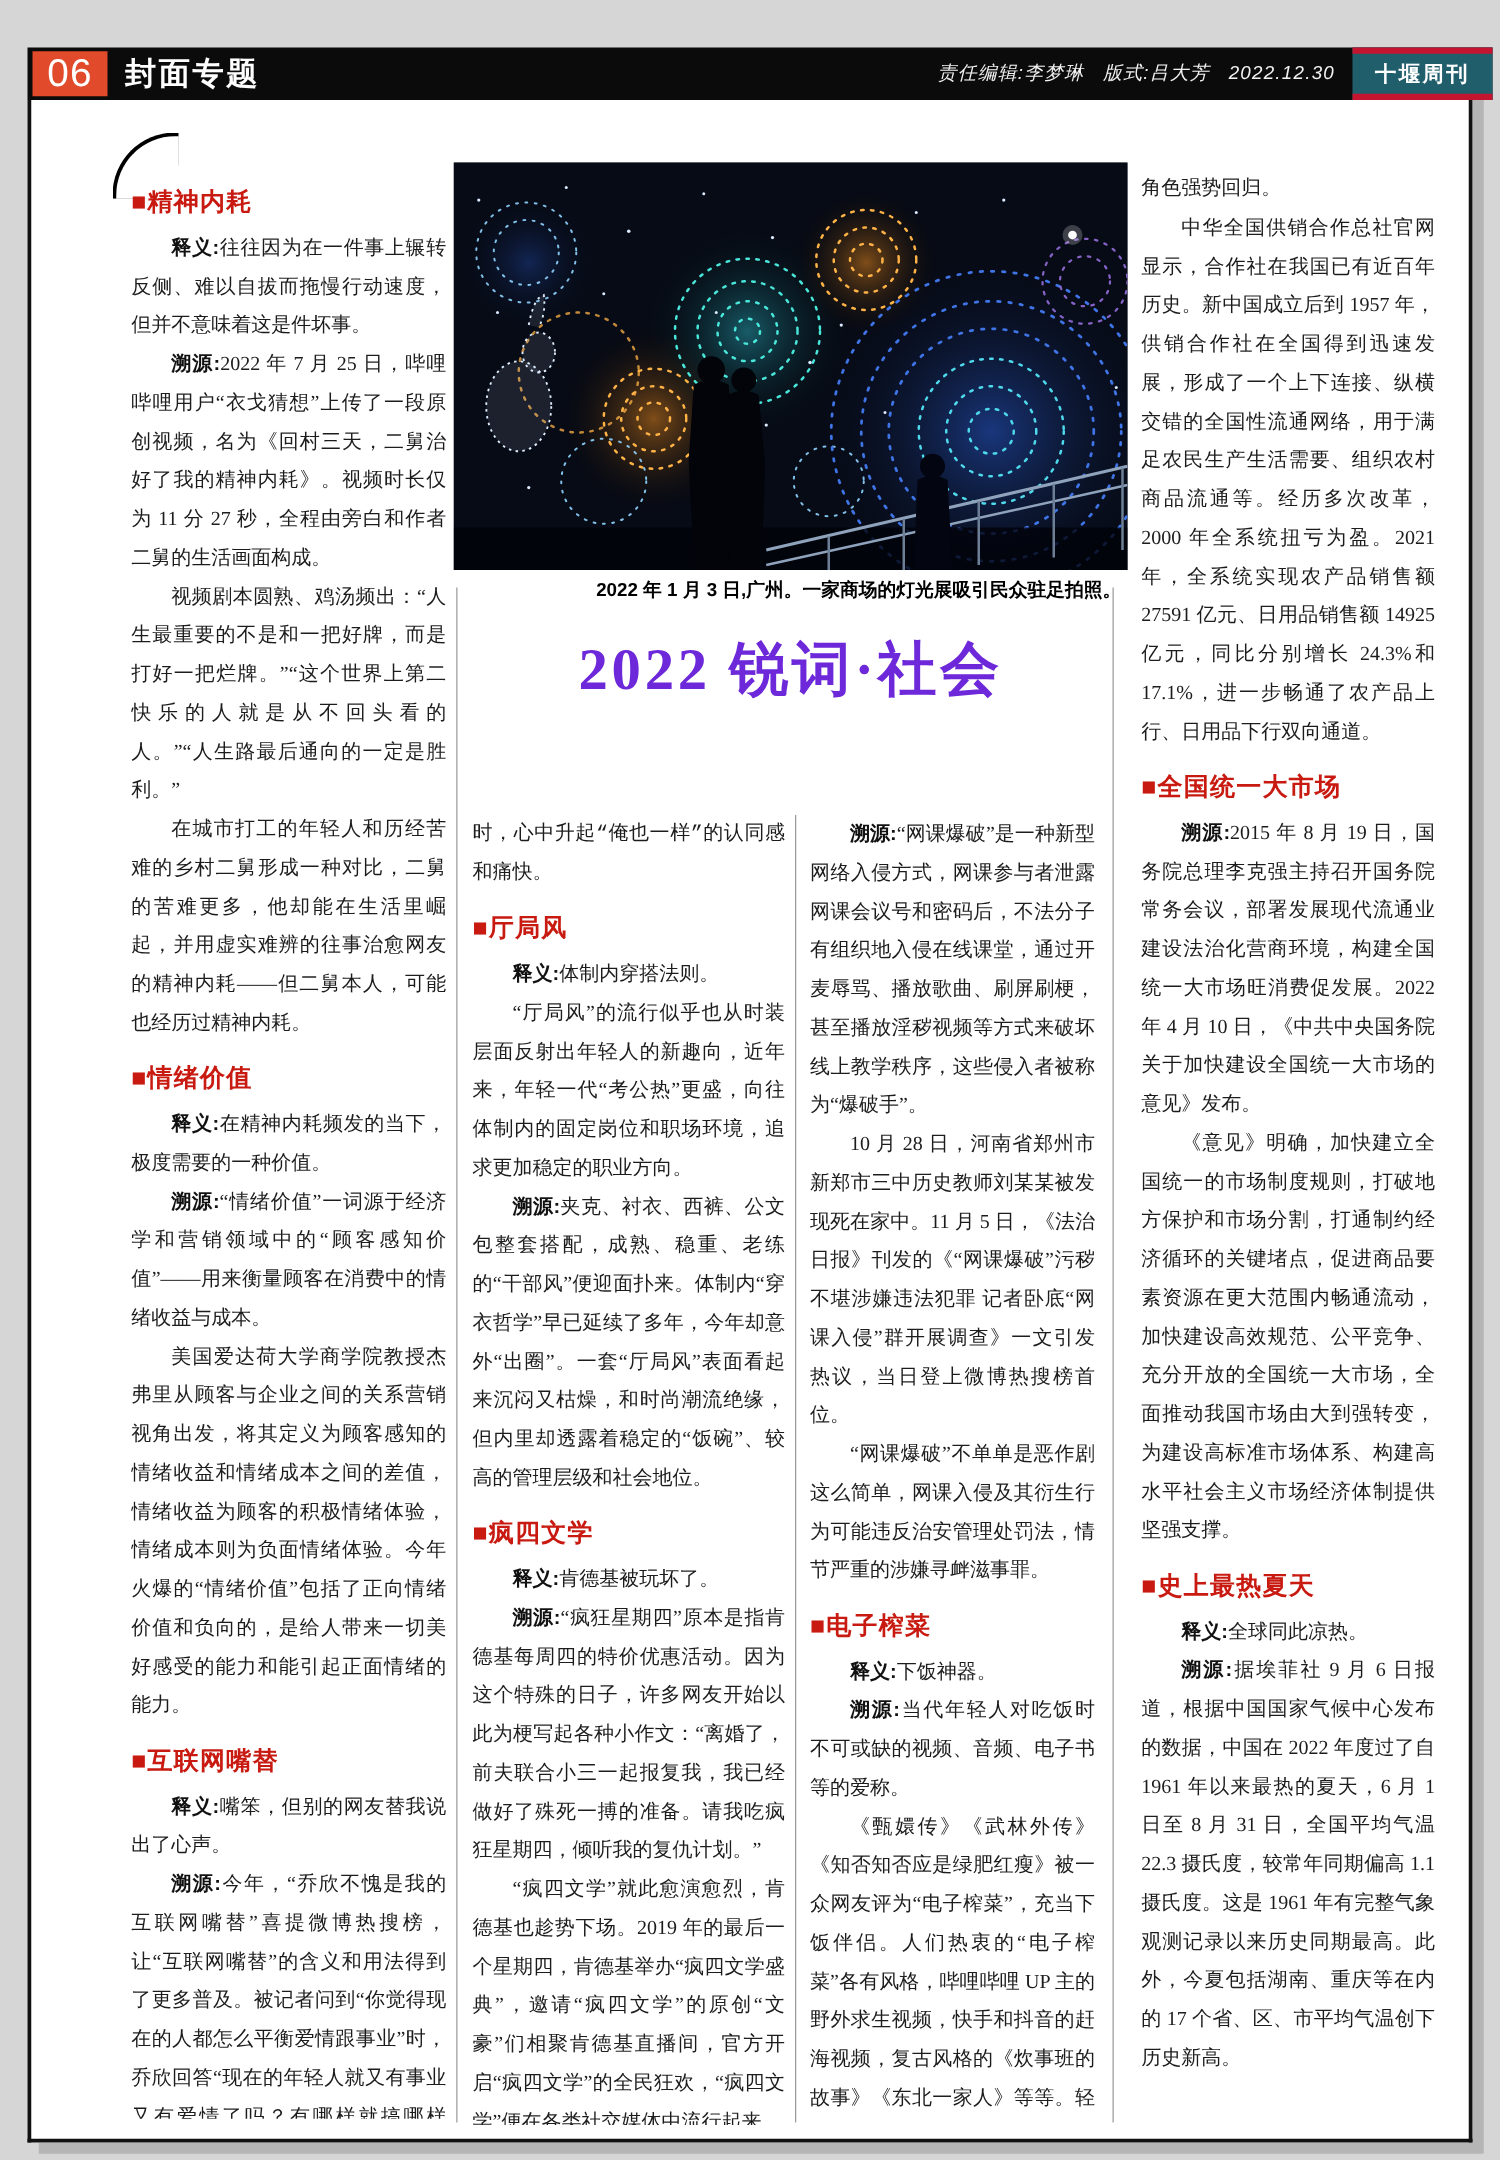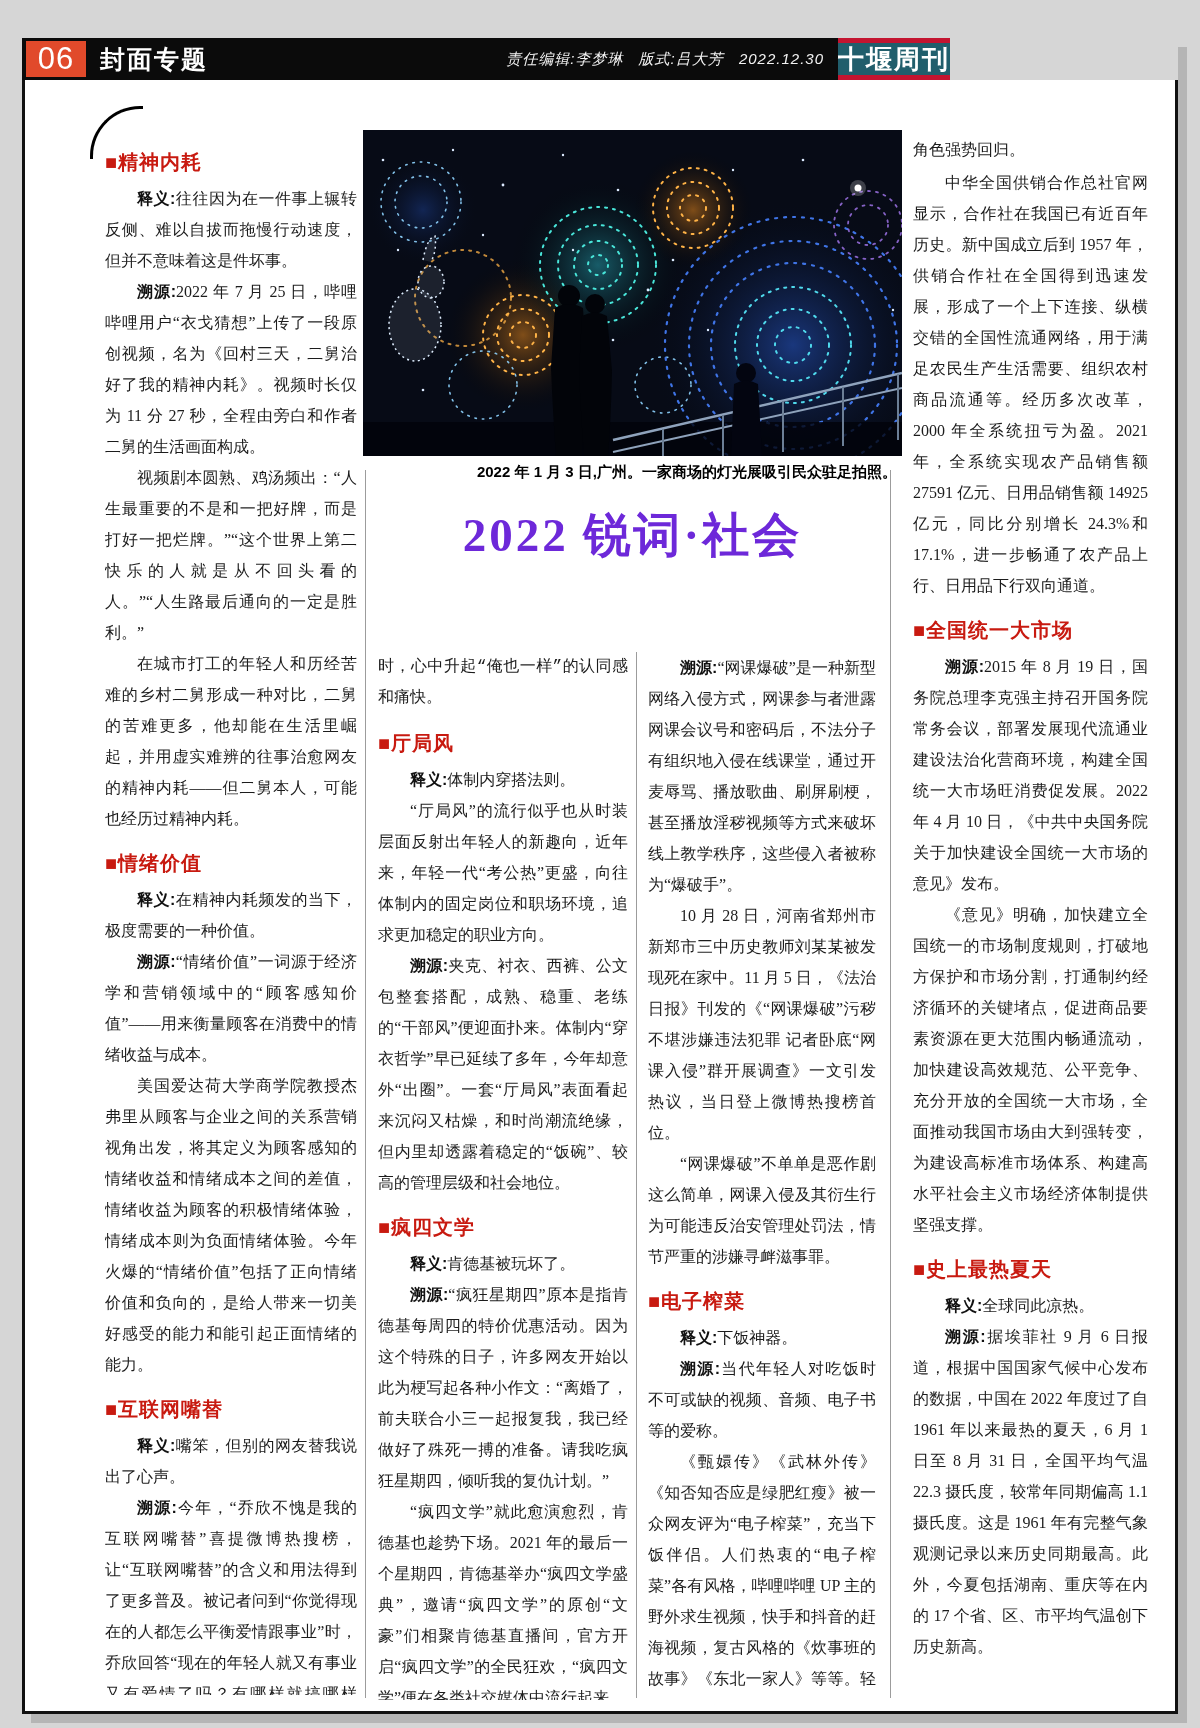--- a/index.html
+++ b/index.html
@@ -2,33 +2,33 @@
 <html><head>
 <meta charset="utf-8">
 <style>
   html,body{margin:0;padding:0;}
   body{background:#cfcfcf;font-family:"Liberation Serif","DejaVu Serif",serif;}
   .page{position:relative;width:1200px;height:1728px;background:#d6d6d6;overflow:hidden;}
 
   .sheet-shadow{position:absolute;left:22px;top:38px;width:1156px;height:1676px;box-shadow:9px 9px 0 #b5b5b5;z-index:0;}
 
   
-  .topbar{position:absolute;left:22px;top:38px;width:928px;height:42px;background:#0b0b0b;z-index:3;}
+  .topbar{position:absolute;left:22px;top:38px;width:1172px;height:42px;background:#0b0b0b;z-index:3;}
   .badge{position:absolute;left:4px;top:3px;width:60px;height:36px;background:#e14a2b;color:#fff;
          display:flex;align-items:center;justify-content:center;
          font-family:"Liberation Sans","DejaVu Sans",sans-serif;font-size:31px;font-weight:400;letter-spacing:1px;}
   .section-title{position:absolute;left:78px;top:0;height:42px;line-height:42px;color:#fff;
          font-family:"Liberation Sans","DejaVu Sans",sans-serif;font-size:25px;font-weight:700;letter-spacing:2px;}
   .editor-line{position:absolute;right:126px;top:0;height:42px;line-height:42px;color:#f2f2f2;
          font-family:"Liberation Sans","DejaVu Sans",sans-serif;font-size:15px;font-style:italic;letter-spacing:1px;}
   .editor-line span{margin-left:10px;}
   .masthead{position:absolute;right:0;top:0;width:112px;height:42px;box-sizing:border-box;
          border-top:5px solid #c31430;border-bottom:5px solid #c31430;background:#215e6c;color:#fff;
          display:flex;align-items:center;justify-content:center;
-         font-family:Liberation Mono, monospace;font-size:26px;font-weight:700;letter-spacing:2px;}
+         font-family:Liberation Mono, monospace;font-size:17px;font-weight:700;letter-spacing:2px;}
 
   
   .frame{position:absolute;left:22px;top:80px;width:1156px;height:1634px;box-sizing:border-box;background:#fff;
          border:3px solid #111;border-top:none;z-index:1;}
   .corner-arc{position:absolute;left:90px;top:106px;width:50px;height:50px;border-top:3px solid #000;
          border-left:3px solid #000;border-top-left-radius:50px;z-index:2;}
 
   .photo{position:absolute;left:363px;top:130px;width:539px;height:326px;z-index:2;background:#070b16;}
   .caption{position:absolute;left:363px;top:463px;width:534px;z-index:2;text-align:right;color:#000;
          font-family:"Liberation Sans","DejaVu Sans",sans-serif;font-size:15px;font-weight:700;}
@@ -206,21 +206,21 @@
     </div>
   <div class="col col-2">
       <p class="para cont">时，心中升起“俺也一样”的认同感和痛快。</p>
       <h3 class="sec-head">■厅局风</h3>
       <p class="para"><span class="lbl">释义:</span>体制内穿搭法则。</p>
       <p class="para">“厅局风”的流行似乎也从时装层面反射出年轻人的新趣向，近年来，年轻一代“考公热”更盛，向往体制内的固定岗位和职场环境，追求更加稳定的职业方向。</p>
       <p class="para"><span class="lbl">溯源:</span>夹克、衬衣、西裤、公文包整套搭配，成熟、稳重、老练的“干部风”便迎面扑来。体制内“穿衣哲学”早已延续了多年，今年却意外“出圈”。一套“厅局风”表面看起来沉闷又枯燥，和时尚潮流绝缘，但内里却透露着稳定的“饭碗”、较高的管理层级和社会地位。</p>
       <h3 class="sec-head">■疯四文学</h3>
       <p class="para"><span class="lbl">释义:</span>肯德基被玩坏了。</p>
       <p class="para"><span class="lbl">溯源:</span>“疯狂星期四”原本是指肯德基每周四的特价优惠活动。因为这个特殊的日子，许多网友开始以此为梗写起各种小作文：“离婚了，前夫联合小三一起报复我，我已经做好了殊死一搏的准备。请我吃疯狂星期四，倾听我的复仇计划。”</p>
-      <p class="para">“疯四文学”就此愈演愈烈，肯德基也趁势下场。2021 年的最后一个星期四，肯德基举办“疯四文学盛典”，邀请“疯四文学”的原创“文豪”们相聚肯德基直播间，官方开启“疯四文学”的全民狂欢，“疯四文学”便在各类社交媒体中流行起来。</p>
+      <p class="para">“疯四文学”就此愈演愈烈，肯德基也趁势下场。2019 年的最后一个星期四，肯德基举办“疯四文学盛典”，邀请“疯四文学”的原创“文豪”们相聚肯德基直播间，官方开启“疯四文学”的全民狂欢，“疯四文学”便在各类社交媒体中流行起来。</p>
     </div>
   <div class="col col-3">
       <p class="para"><span class="lbl">溯源:</span>“网课爆破”是一种新型网络入侵方式，网课参与者泄露网课会议号和密码后，不法分子有组织地入侵在线课堂，通过开麦辱骂、播放歌曲、刷屏刷梗，甚至播放淫秽视频等方式来破坏线上教学秩序，这些侵入者被称为“爆破手”。</p>
       <p class="para">10 月 28 日，河南省郑州市新郑市三中历史教师刘某某被发现死在家中。11 月 5 日，《法治日报》刊发的《“网课爆破”污秽不堪涉嫌违法犯罪 记者卧底“网课入侵”群开展调查》一文引发热议，当日登上微博热搜榜首位。</p>
       <p class="para">“网课爆破”不单单是恶作剧这么简单，网课入侵及其衍生行为可能违反治安管理处罚法，情节严重的涉嫌寻衅滋事罪。</p>
       <h3 class="sec-head">■电子榨菜</h3>
       <p class="para"><span class="lbl">释义:</span>下饭神器。</p>
       <p class="para"><span class="lbl">溯源:</span>当代年轻人对吃饭时不可或缺的视频、音频、电子书等的爱称。</p>
       <p class="para">《甄嬛传》《武林外传》《知否知否应是绿肥红瘦》被一众网友评为“电子榨菜”，充当下饭伴侣。人们热衷的“电子榨菜”各有风格，哔哩哔哩 UP 主的野外求生视频，快手和抖音的赶海视频，复古风格的《炊事班的故事》《东北一家人》等等。轻松搞笑有之，抓人眼球有之，热播影视有之，在电子内容充斥生活的现在，人们不允许自己的时间和注意力仅仅浪费在单纯的吃饭这一件事上。</p>
     </div>

